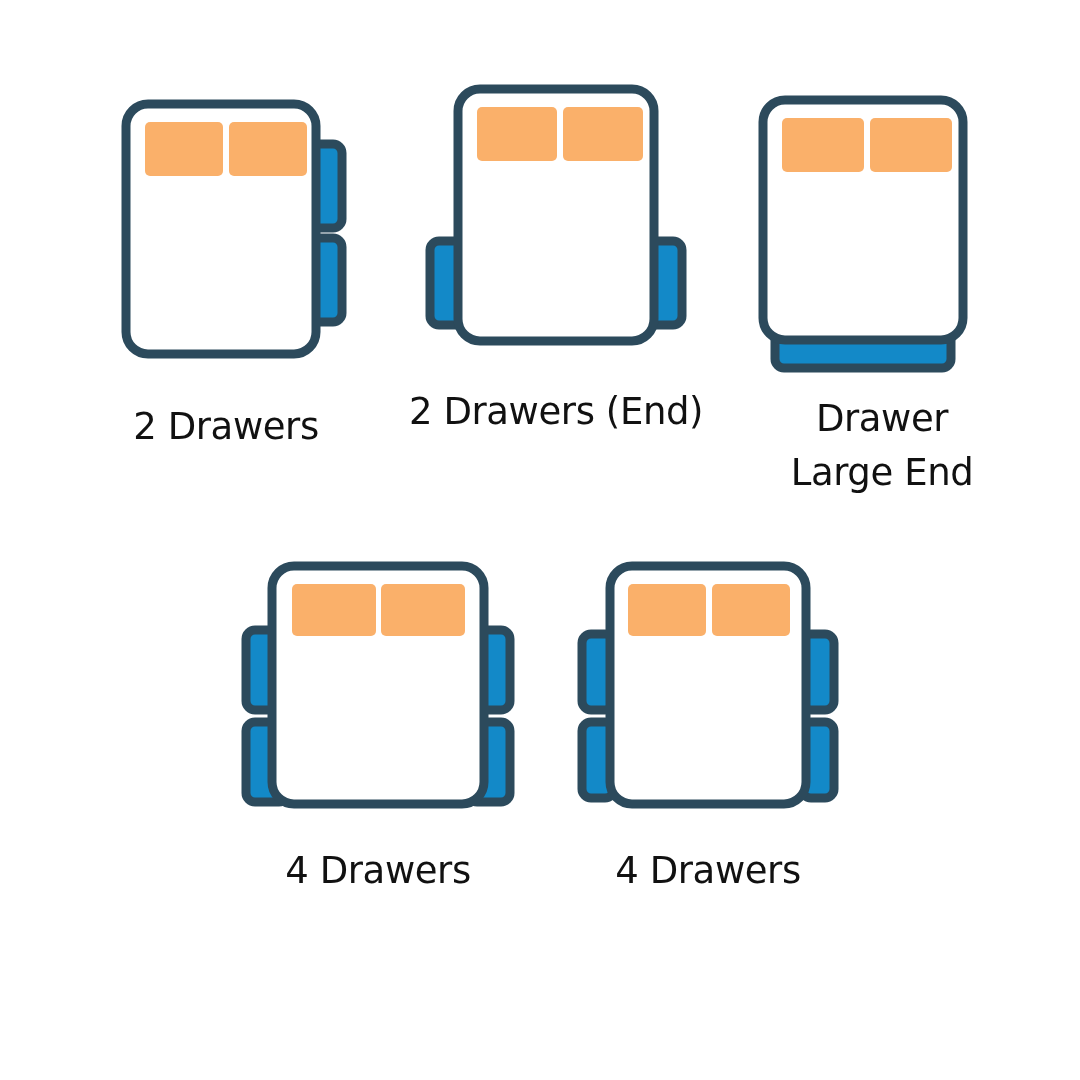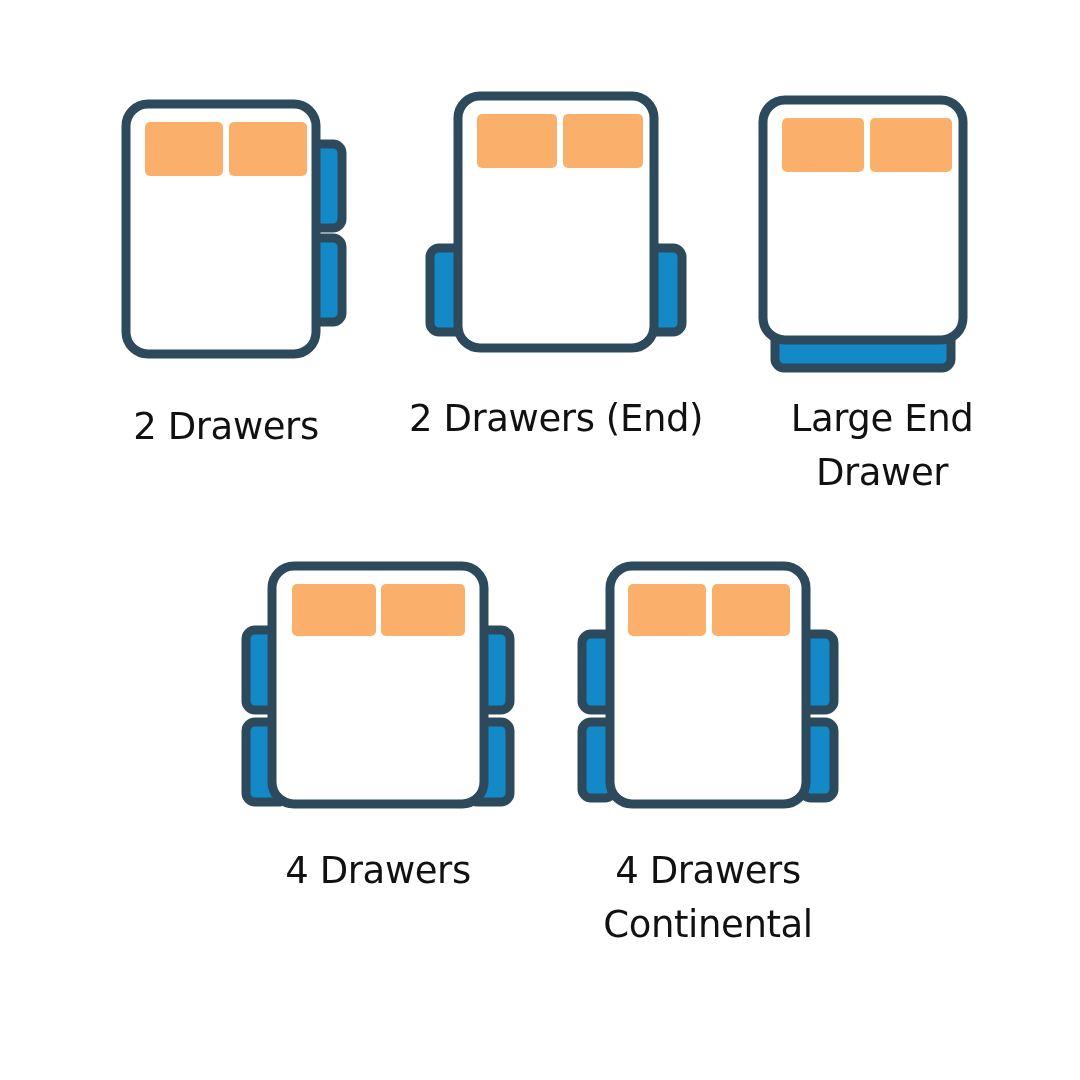--- a/index.html
+++ b/index.html
@@ -36,21 +36,21 @@
     font-weight: 400;
     letter-spacing: -0.4px;
   }
   .caption-line {
     display: block;
     white-space: nowrap;
   }
 
   
   #cell-0 { left: 66px;  top: 88px;  width: 320px; }
-  #cell-1 { left: 396px; top: 80px;  width: 320px; }
+  #cell-1 { left: 396px; top: 73px;  width: 320px; }
   #cell-2 { left: 722px; top: 78px;  width: 320px; }
 
   
   #cell-3 { left: 218px; top: 552px; width: 320px; }
   #cell-4 { left: 548px; top: 552px; width: 320px; }
 
   #cell-0 .bed-caption { font-size: 37px; line-height: 54px; margin-top: 22px; }
   #cell-1 .bed-caption { font-size: 37px; line-height: 54px; margin-top: 22px; }
   #cell-2 .bed-caption { font-size: 37px; line-height: 54px; margin-top: 14px; }
   #cell-3 .bed-caption { font-size: 37px; line-height: 54px; margin-top: 26px; }
@@ -98,22 +98,22 @@
     <svg class="bed-figure" width="320" height="300" viewBox="0 0 320 300">
 
       <rect x="53" y="252" width="176" height="38" rx="9" fill="#1389c8" stroke="#2c4a5c" stroke-width="9"></rect>
 
       <rect x="41" y="22" width="200" height="240" rx="22" fill="#ffffff" stroke="#2c4a5c" stroke-width="9"></rect>
 
       <rect x="60" y="40" width="82" height="54" rx="5" fill="#fab06a"></rect>
       <rect x="148" y="40" width="82" height="54" rx="5" fill="#fab06a"></rect>
     </svg>
     <div class="bed-caption">
+      <span class="caption-line">Drawer</span>
       <span class="caption-line">Large End</span>
-      <span class="caption-line">Drawer</span>
     </div>
   </div>
 
   <div class="bed-cell" id="cell-3">
     <svg class="bed-figure" width="320" height="266" viewBox="0 0 320 266">
 
       <rect x="28" y="78" width="42" height="80" rx="9" fill="#1389c8" stroke="#2c4a5c" stroke-width="9"></rect>
       <rect x="28" y="170" width="42" height="80" rx="9" fill="#1389c8" stroke="#2c4a5c" stroke-width="9"></rect>
 
       <rect x="250" y="78" width="42" height="80" rx="9" fill="#1389c8" stroke="#2c4a5c" stroke-width="9"></rect>
@@ -138,17 +138,16 @@
       <rect x="254" y="82" width="32" height="76" rx="9" fill="#1389c8" stroke="#2c4a5c" stroke-width="9"></rect>
       <rect x="254" y="170" width="32" height="76" rx="9" fill="#1389c8" stroke="#2c4a5c" stroke-width="9"></rect>
 
       <rect x="62" y="14" width="196" height="238" rx="22" fill="#ffffff" stroke="#2c4a5c" stroke-width="9"></rect>
 
       <rect x="80" y="32" width="78" height="52" rx="5" fill="#fab06a"></rect>
       <rect x="164" y="32" width="78" height="52" rx="5" fill="#fab06a"></rect>
     </svg>
     <div class="bed-caption">
       <span class="caption-line">4 Drawers</span>
-      <span class="caption-line">Continental</span>
     </div>
   </div>
 
 </div>
 
 </body></html>

